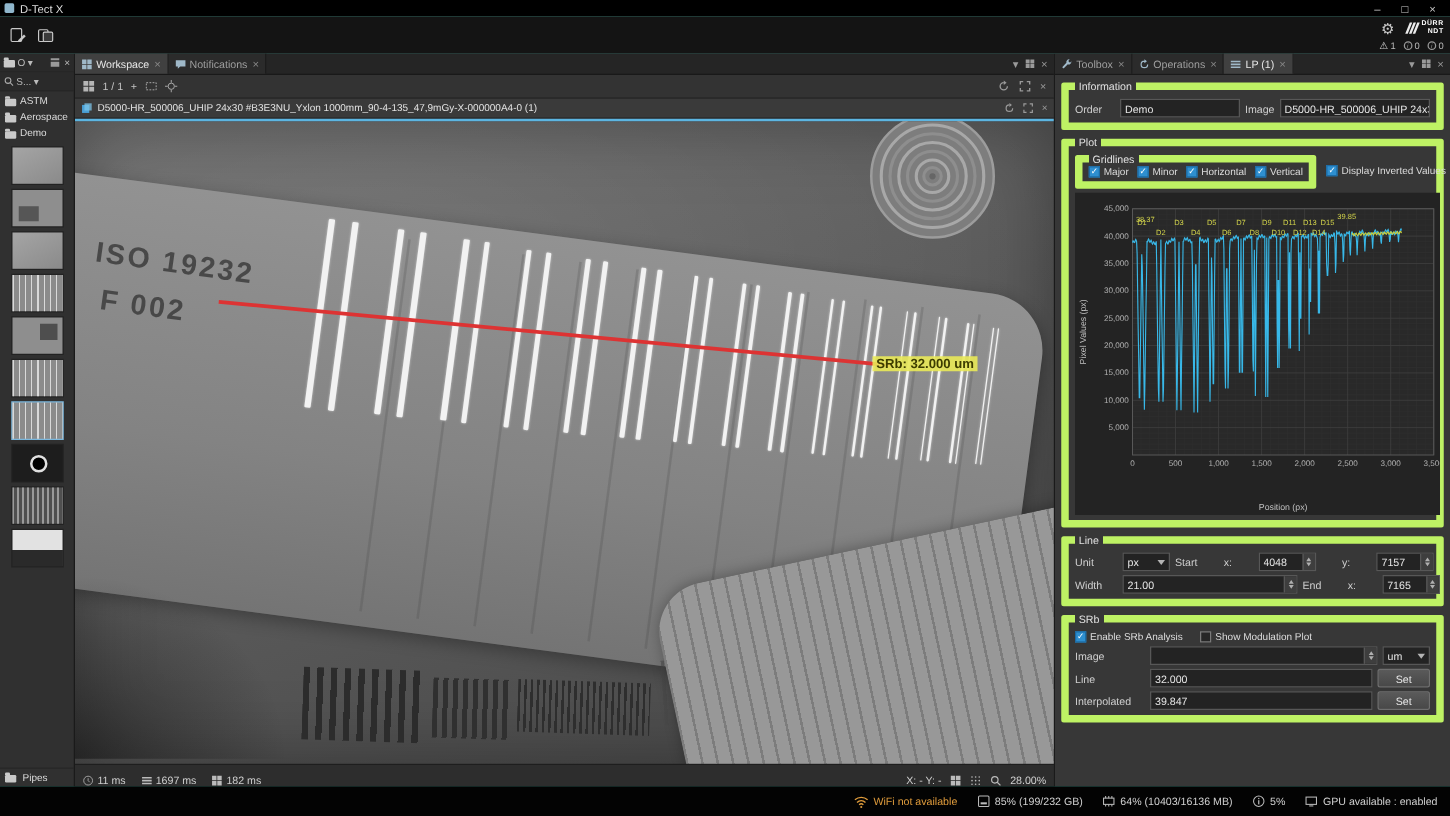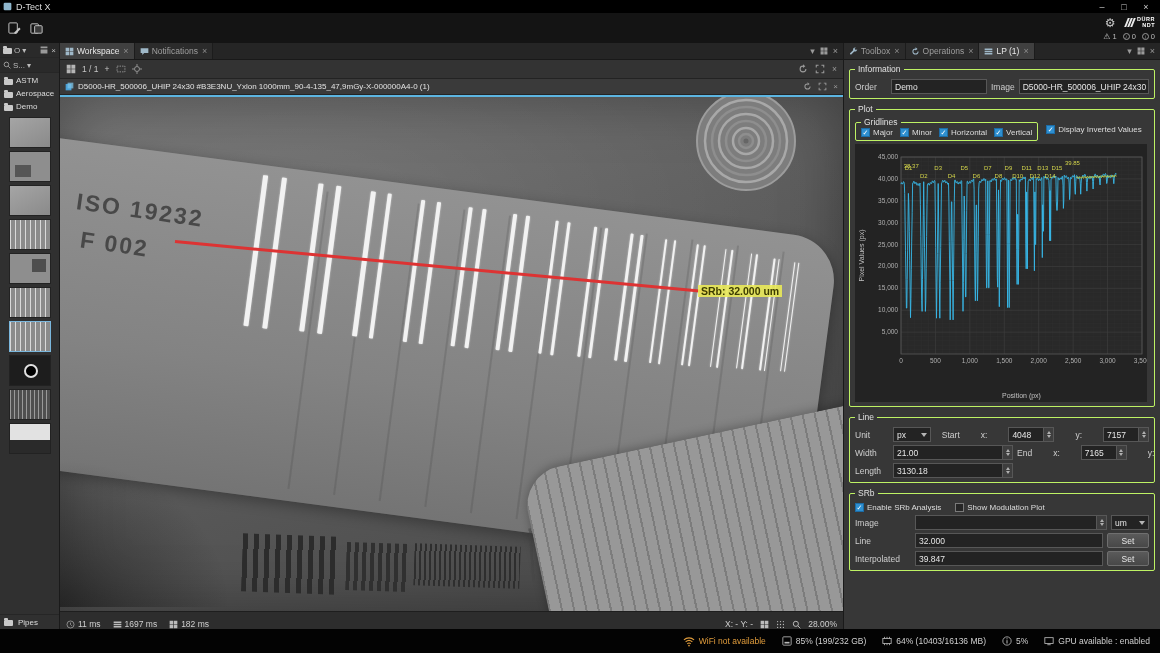--- a/index.html
+++ b/index.html
@@ -68,31 +68,31 @@
 .srb-tag{position:absolute;left:638px;top:188px;background:rgba(233,233,88,.9);color:#3c3c00;font-size:10.5px;font-weight:bold;padding:0 3px;white-space:nowrap}
 .spiral{position:absolute;left:634px;top:-8px}
 .comb{position:absolute}
 .shade{position:absolute;left:0;top:320px;width:220px;height:190px;background:radial-gradient(110% 110% at 0% 100%,rgba(10,10,10,.5),rgba(0,0,0,0) 70%)}
 .plate2{position:absolute;left:478px;top:340px;width:340px;height:210px;border-radius:40px 6px 0 0;transform:rotate(-12deg);background:repeating-linear-gradient(90deg,rgba(60,60,60,.3) 0 2px,rgba(0,0,0,0) 2px 12px) #989898;box-shadow:0 -2px 10px rgba(0,0,0,.25)}
 .vstatus{height:18px;background:#2d2d2d;border-top:1px solid #1e1e1e;display:flex;align-items:flex-end;gap:4px;padding:0 6px;font-size:8.5px;color:#cfcfcf;flex:0 0 auto}
 .vs-item{display:flex;align-items:center;gap:3px;margin-right:8px}
 .vs-right{margin-left:auto;display:flex;align-items:center;gap:7px}
 .rightpanel{width:316px;display:flex;flex-direction:column;background:#373737}
 .rp-content{flex:1;padding:4px 5px;display:flex;flex-direction:column;gap:5px;min-height:0;font-size:9px}
-fieldset{border:1px solid #bef264;border-radius:2px;padding:2px 5px 4px;min-width:0}
+fieldset{border:6px solid #bef264;border-radius:2px;padding:2px 5px 4px;min-width:0}
 legend{font-size:8.5px;color:#e0e0e0;padding:0 3px}
 .row{display:flex;align-items:center;gap:4px;margin:3px 0 0}
 .lbl{color:#cfcfcf;font-size:8.5px;white-space:nowrap}
 .field{background:#232323;border:1px solid #575757;height:15px;display:flex;align-items:center;padding:0 0 0 3px;font-size:8.5px;color:#e6e6e6;min-width:0}
 .field>span{white-space:nowrap;overflow:hidden;flex:1}
 .dar{flex:0 0 auto;width:0;height:0;border-left:3px solid rgba(0,0,0,0);border-right:3px solid rgba(0,0,0,0);border-top:4px solid #b5b5b5;margin:0 3px}
 .spinner{flex:0 0 auto;width:10px;height:13px;margin-left:2px;background:#3e3e3e;border-left:1px solid #575757;display:flex;flex-direction:column;align-items:center;justify-content:center;gap:1px}
 .spinner::before{content:'';border-left:2.5px solid rgba(0,0,0,0);border-right:2.5px solid rgba(0,0,0,0);border-bottom:3px solid #b0b0b0}
 .spinner::after{content:'';border-left:2.5px solid rgba(0,0,0,0);border-right:2.5px solid rgba(0,0,0,0);border-top:3px solid #b0b0b0}
-.w30{width:32px;flex:0 0 auto}.w95{width:96px;flex:0 0 auto}.w34{width:34px;flex:0 0 auto}.w36{width:38px;flex:0 0 auto}.w44{width:46px;flex:0 0 auto}.w56{width:56px;flex:0 0 auto}.w122{width:120px;flex:0 0 auto}.flex1{flex:1;min-width:0}
+.w30{width:32px;flex:0 0 auto}.w95{width:96px;flex:0 0 auto}.w34{width:34px;flex:0 0 auto}.w36{width:38px;flex:0 0 auto}.w44{width:46px;flex:0 0 auto}.w56{width:56px;flex:0 0 auto}.w122{width:140px;flex:0 0 auto}.flex1{flex:1;min-width:0}
 .rgt{margin-left:auto;display:flex;align-items:center;gap:21px}
 .cbwrap{display:flex;align-items:center;gap:3px}
 .cb{width:9px;height:9px;background:#262626;border:1px solid #7a7a7a;font-size:7px;line-height:8px;text-align:center;color:#fff;flex:0 0 auto}
 .cb.on{background:#2e8fd0;border-color:#1c6ca6}
 .cbl{font-size:8px;color:#ddd;white-space:nowrap}
 .gl-row{align-items:center;gap:8px;margin-top:1px}
 .gl-box{flex:0 0 auto;padding:1px 5px 3px}
 .gl-box .row{margin:0;gap:7px}
 #srb-checks{gap:14px}
 .setbtn{flex:0 0 auto;width:42px;height:15px;background:linear-gradient(#5a5a5a,#484848);border:1px solid #6f6f6f;border-radius:2px;color:#e8e8e8;font-size:8.5px;font-family:inherit}
@@ -650,27 +650,20 @@
                   <span>7165</span>
                   <i class="spinner"></i>
                 </div>
               <span class="lbl">y:</span>
               <div class="field w44">
                   <span>7444</span>
                   <i class="spinner"></i>
                 </div>
             </div>
           </div>
-          <div class="row">
-            <span class="lbl w34">Length</span>
-            <div class="field w122">
-                <span>3130.18</span>
-                <i class="spinner"></i>
-              </div>
-          </div>
         </fieldset>
 
         <fieldset>
           <legend>SRb</legend>
           <div class="row" id="srb-checks">
               <label class="cbwrap">
                 <span class="cb on">✓</span>
                 <span class="cbl">Enable SRb Analysis</span>
               </label>
               <label class="cbwrap">

